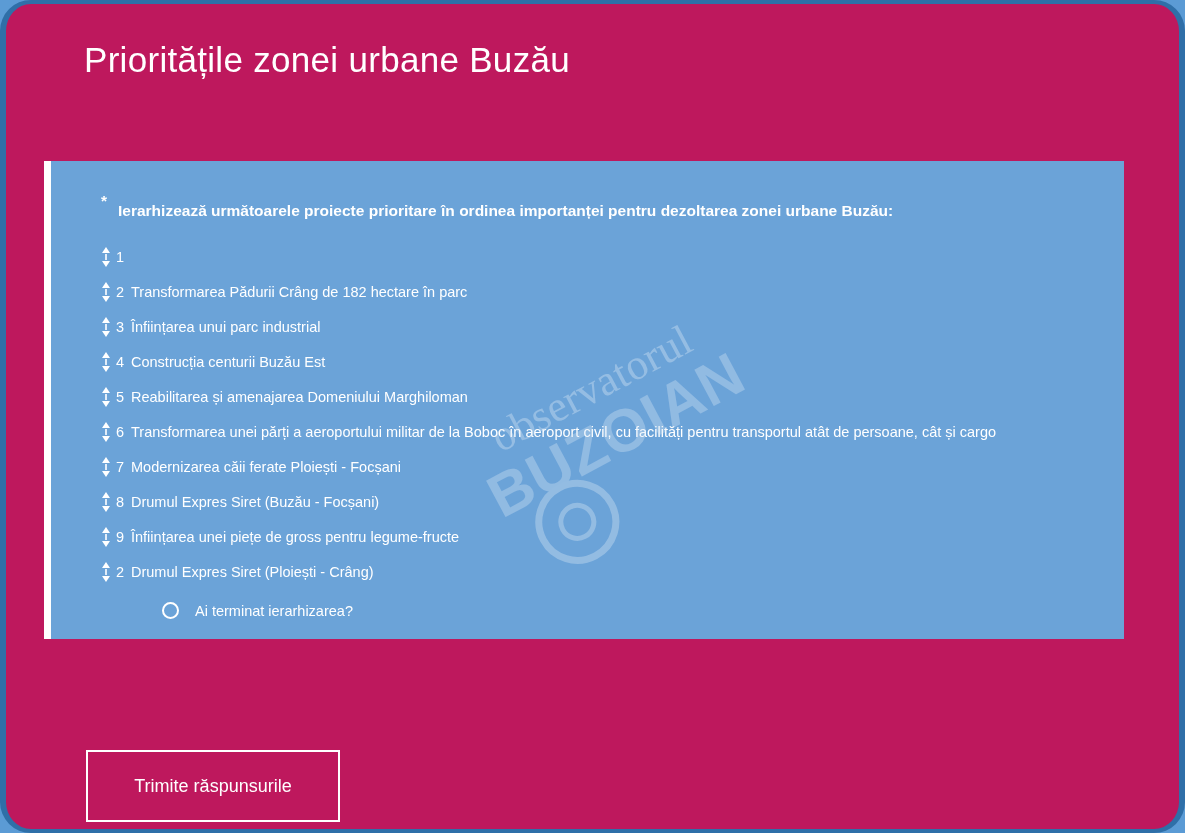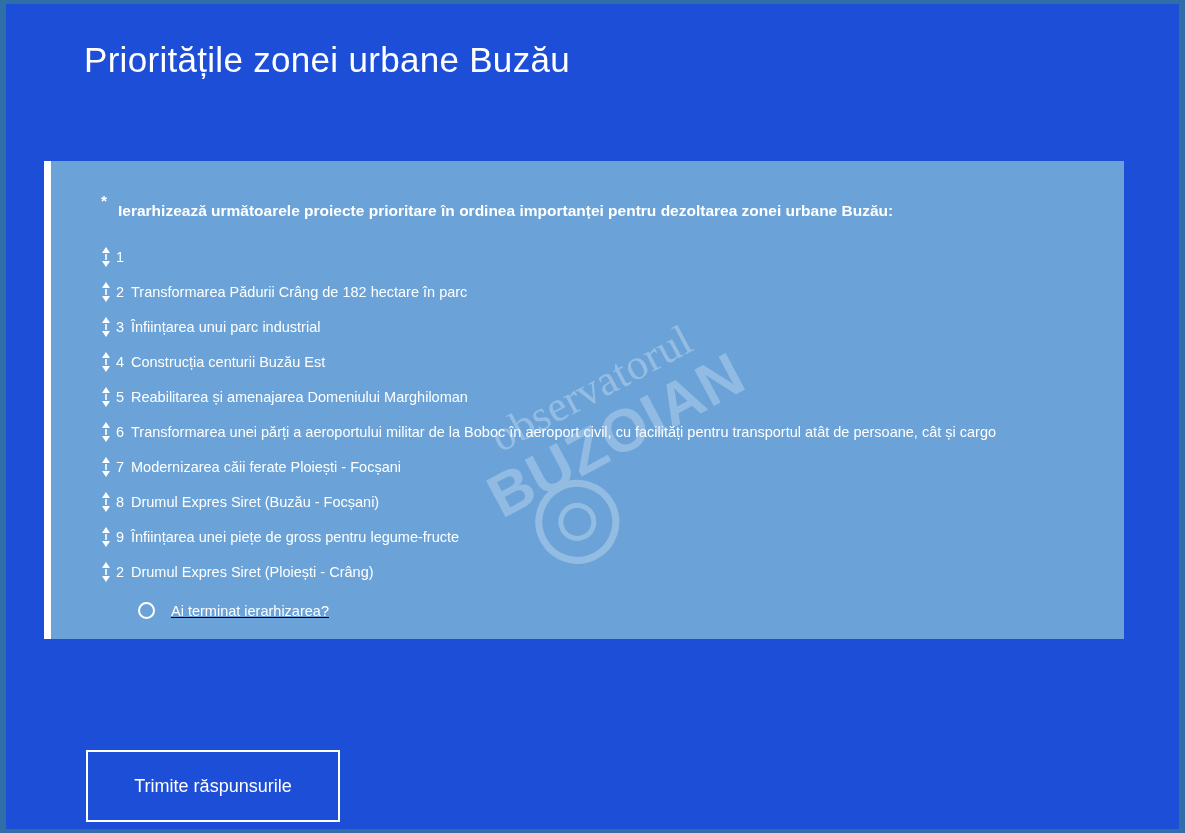--- a/index.html
+++ b/index.html
@@ -10,26 +10,27 @@
     width: 1185px;
     height: 833px;
     background: #5b9bd5;
     font-family: "Liberation Sans", sans-serif;
     overflow: hidden;
   }
   #page {
     position: relative;
     width: 1185px;
     height: 833px;
-    background: #1d4ed8;
+    background: #be185d;
     box-sizing: border-box;
     border-left: 6px solid #2f6fa8;
     border-right: 6px solid #2f6fa8;
     border-top: 4px solid #2f6fa8;
     border-bottom: 4px solid #2f6fa8;
+    border-radius: 31px;
   }
   #page-title {
     position: absolute;
     left: 78px;
     top: 36px;
     font-size: 35px;
     color: #ffffff;
     font-weight: 400;
     letter-spacing: 0.3px;
     white-space: nowrap;
@@ -102,25 +103,24 @@
     text-align: left;
     white-space: nowrap;
   }
   .rank-text {
     color: #ffffff;
     font-size: 14.5px;
     white-space: nowrap;
   }
   #finish-row {
     position: absolute;
-    left: 44px;
+    left: 68px;
     top: 441px;
     display: flex;
     align-items: center;
-    text-decoration: underline;
   }
   #finish-radio {
     width: 17px;
     height: 17px;
     border: 2px solid #ffffff;
     border-radius: 50%;
     box-sizing: border-box;
     margin-right: 16px;
     margin-left: 50px;
     background: transparent;

